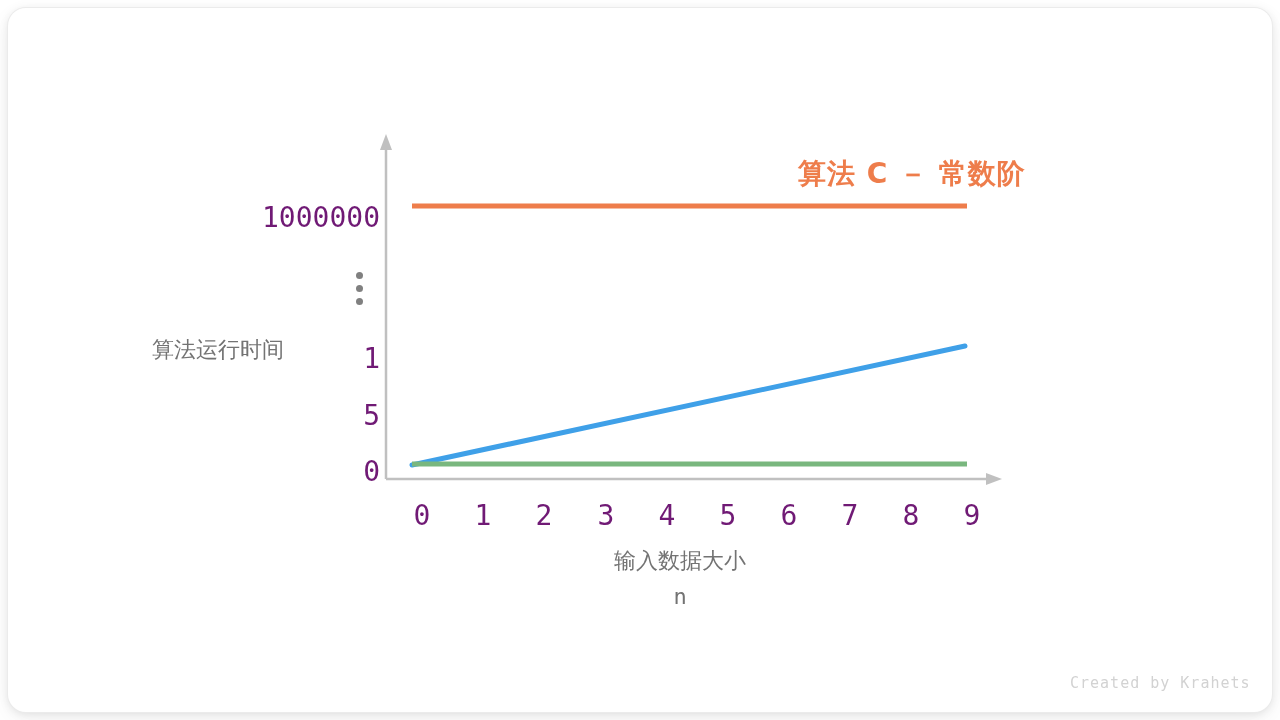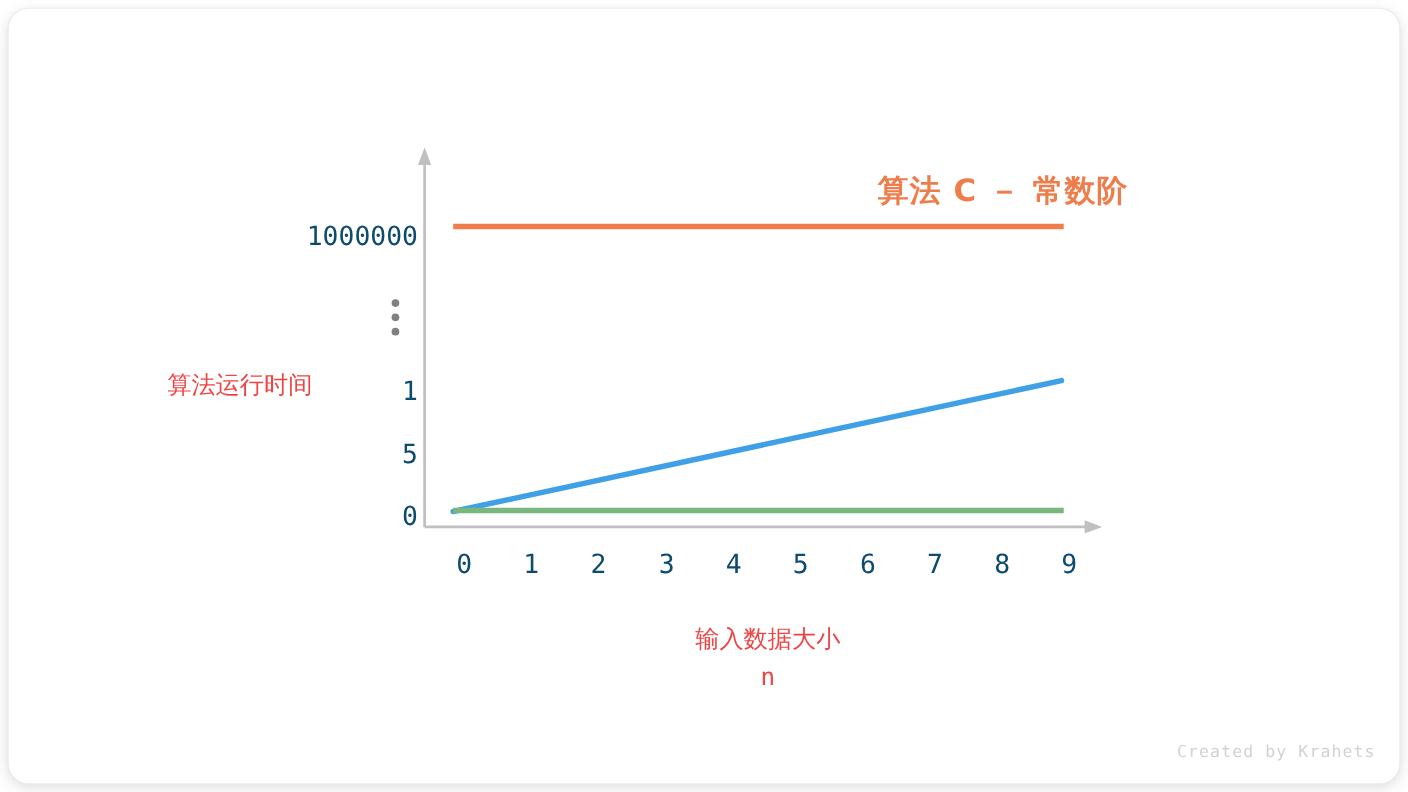--- a/index.html
+++ b/index.html
@@ -41,35 +41,35 @@
   svg.chart {
     position: absolute;
     left: -8px;
     top: -8px;
     width: 1280px;
     height: 720px;
   }
   .tick-label {
     position: absolute;
     font-family: "DejaVu Sans Mono", monospace;
-    font-size: 24px;
-    color: #0c4a6e;
+    font-size: 28px;
+    color: #701a75;
     white-space: nowrap;
   }
   .ytick {
     text-align: right;
   }
   .xtick {
     text-align: center;
   }
   .axis-title {
     position: absolute;
     font-family: "DejaVu Sans", sans-serif;
     font-size: 22px;
-    color: #ef4444;
+    color: #737373;
     white-space: nowrap;
     text-align: center;
   }
   .axis-title .sub {
     display: block;
     font-family: "DejaVu Sans Mono", monospace;
     margin-top: 8px;
   }
   .series-label {
     position: absolute;
@@ -148,21 +148,21 @@
       <div class="tick-label xtick" style="left:574px; top:491px; width:48px;">3</div>
       <div class="tick-label xtick" style="left:635px; top:491px; width:48px;">4</div>
       <div class="tick-label xtick" style="left:696px; top:491px; width:48px;">5</div>
       <div class="tick-label xtick" style="left:757px; top:491px; width:48px;">6</div>
       <div class="tick-label xtick" style="left:818px; top:491px; width:48px;">7</div>
       <div class="tick-label xtick" style="left:879px; top:491px; width:48px;">8</div>
       <div class="tick-label xtick" style="left:940px; top:491px; width:48px;">9</div>
 
       <div class="axis-title" style="left:120px; top:327px; width:180px;">算法运行时间</div>
 
-      <div class="axis-title" style="left:578px; top:538px; width:224px;margin-top:20px;">
+      <div class="axis-title" style="left:560px; top:538px; width:224px;">
         <span>输入数据大小</span>
         <span class="sub">n</span>
       </div>
 
       <div class="series-label" style="left:790px; top:147px; color:#ee7d4b;">算法 C － 常数阶</div>
 
 
 
       <div class="credit" style="left:1062px; top:666px;text-align:right;">Created by Krahets</div>
 

